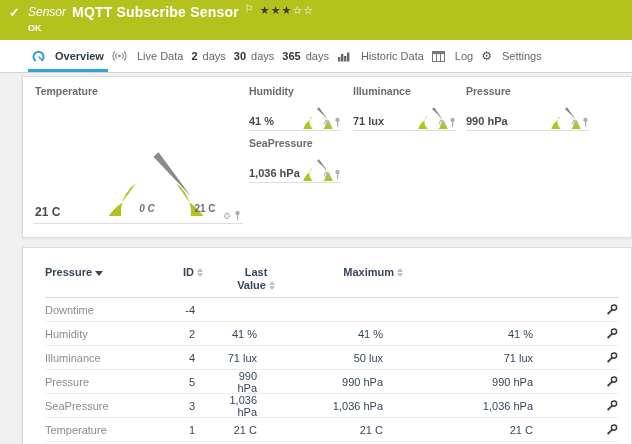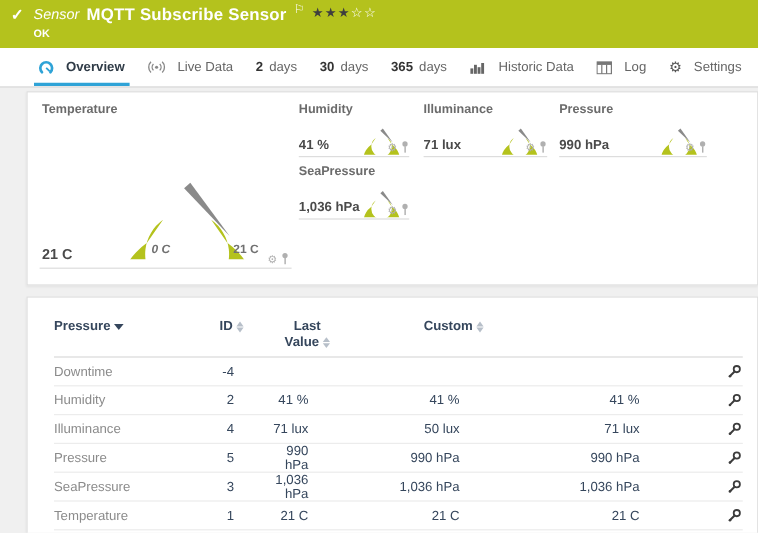--- a/index.html
+++ b/index.html
@@ -21,21 +21,21 @@
   .hdr-flag  { font-size:10px; vertical-align:super; position:relative; top:-4px; }
   .hdr-stars { font-size:11px; letter-spacing:1px; position:relative; top:-2px; }
   .stars-filled { color:#3e3e3e; }
   .stars-empty  { color:#ffffff; }
   .hdr-status { position:absolute; left:28px; top:23px; font-size:9px; font-weight:bold; }
 
   
   .tabbar {
     position:absolute; top:40px; left:0; width:632px; height:33px;
     background:#fff; border-bottom:1px solid #d2d2d2;
-    display:flex; align-items:stretch; justify-content:space-between;
+    display:flex; align-items:stretch; 
     padding:0 10px 0 28px;
   }
   .tab { display:flex; align-items:center; gap:5px; font-size:11px; color:#555; padding:0 4px; }
   .tab .num { font-weight:bold; color:#333; }
   .tab .lbl { color:#666; }
   .tab.active { box-shadow:inset 0 -3px 0 #2fa3d7; }
   .tab.active .lbl { font-weight:bold; color:#2f3b47; }
   .gear-glyph { font-size:12px; color:#555; line-height:1; }
 
   
@@ -45,21 +45,21 @@
   }
   .card-gauges { top:76px; height:162px; }
   .card-table  { top:247px; height:200px; }
 
   
   .primary-panel { position:absolute; left:10px; top:4px; width:210px; height:143px; border-bottom:1px solid #ddd; }
   .panel-label { font-size:10.5px; font-weight:bold; color:#6b6b6b; }
   .primary-panel .panel-label { position:absolute; left:2px; top:4px; }
   .primary-gauge { position:absolute; left:54px; top:10px; }
   .scale-label { position:absolute; width:44px; text-align:center; font-size:10px; font-weight:bold; color:#707070; top:122px; }
-  .scale-min { left:79px;font-style:italic; }
+  .scale-min { left:92px;font-style:italic; }
   .scale-max { left:150px; }
   .primary-value { position:absolute; left:2px; top:124px; font-size:12px; font-weight:bold; color:#4a4a4a; }
   .panel-icons { position:absolute; display:flex; align-items:flex-end; gap:3px; }
   .primary-panel .panel-icons { right:2px; bottom:2px; }
   .mini-gear { font-size:9px; color:#b0b0b0; line-height:1; }
 
   
   .mini-panel { position:absolute; height:48px; border-bottom:1px solid #ddd; }
   .mini-panel .panel-label { position:absolute; left:0; top:2px; }
   .mini-gauge { position:absolute; right:4px; top:8px; }
@@ -280,21 +280,21 @@
       <div>Last</div>
       <div class="l2">
           <span>Value</span>
           <span class="sorts">
             <i class="up"></i>
             <i class="dn"></i>
           </span>
         </div>
     </div>
     <div class="hd-max">
-      <span>Custom</span>
+      <span>Maximum</span>
       <span class="sorts">
           <i class="up"></i>
           <i class="dn"></i>
         </span>
     </div>
     <div></div>
   </div>
 
   <div class="trow">
     <div class="cell-channel">Downtime</div>

